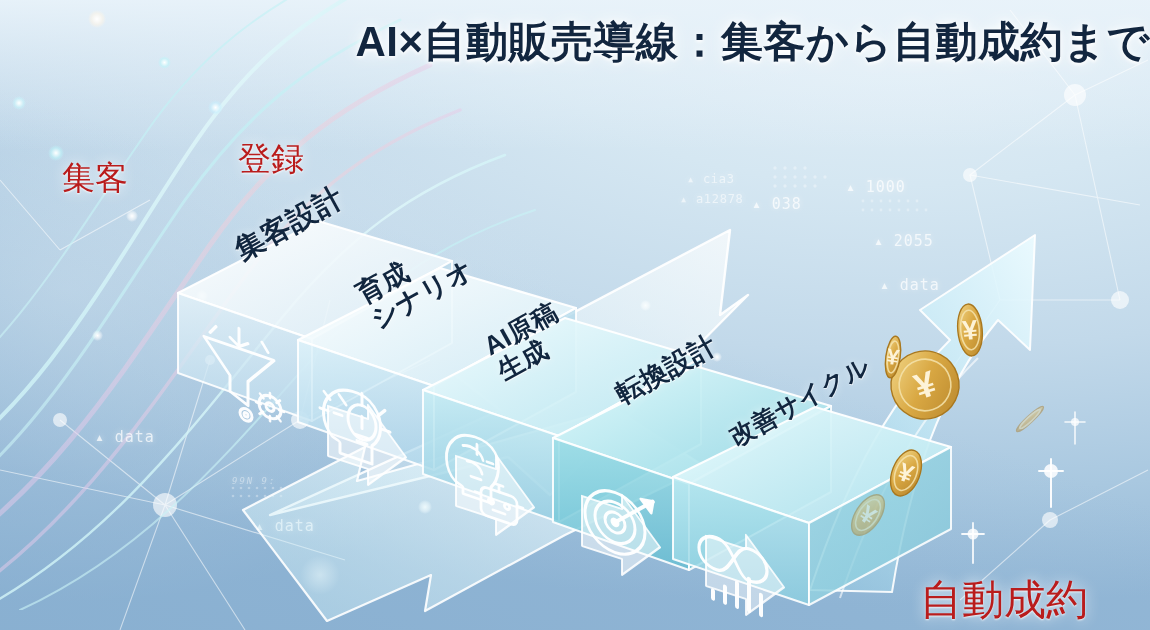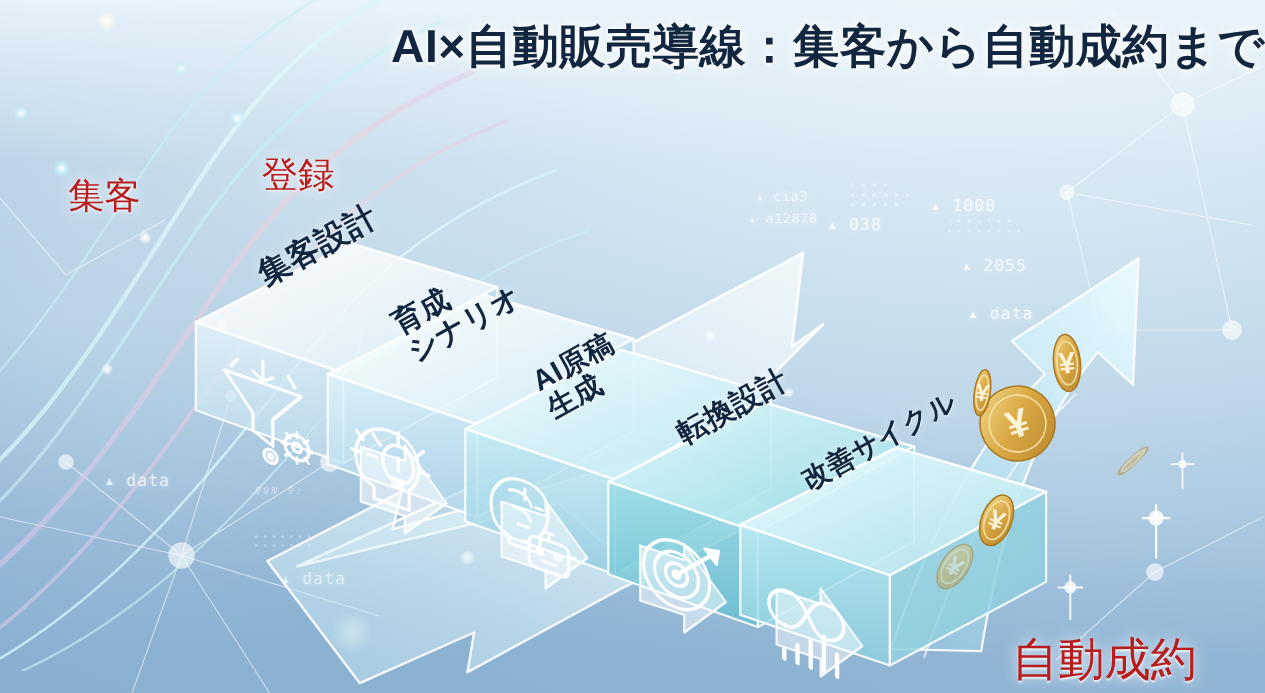--- a/index.html
+++ b/index.html
@@ -153,21 +153,21 @@
 
   <div id="decor-layer">
       <div class="dtxt sm" style="left: 687px; top: 172px;">▴ cia3</div>
       <div class="dtxt sm" style="left: 680px; top: 192px;">▴ a12878</div>
       <div class="dtxt" style="left: 752px; top: 195px;">▴ 038</div>
       <div class="dtxt" style="left: 846px; top: 178px;">▴ 1000</div>
       <div class="dtxt" style="left: 874px; top: 232px;">▴ 2055</div>
       <div class="dtxt" style="left: 880px; top: 276px;">▴ data</div>
       <div class="dtxt" style="left: 95px; top: 428px;">▴ data</div>
       <div class="dtxt" style="left: 255px; top: 517px;">▴ data</div>
-      <div class="dtxt tiny" style="left: 232px; top: 442px; font-style: italic;">99N 9:</div>
+      <div class="dtxt tiny" style="left: 232px; top: 476px; font-style: italic;">99N 9:</div>
     </div>
 
   <div class="dotgrid" style="left:772px;top:165px;">
     <svg width="64" height="26">
       <g fill="rgba(255,255,255,.7)">
         <circle cx="3" cy="3" r="1.7"></circle>
           <circle cx="13" cy="3" r="1.7"></circle>
           <circle cx="23" cy="3" r="1.7"></circle>
           <circle cx="33" cy="3" r="1.7"></circle>
         <circle cx="3" cy="12" r="1.7"></circle>

